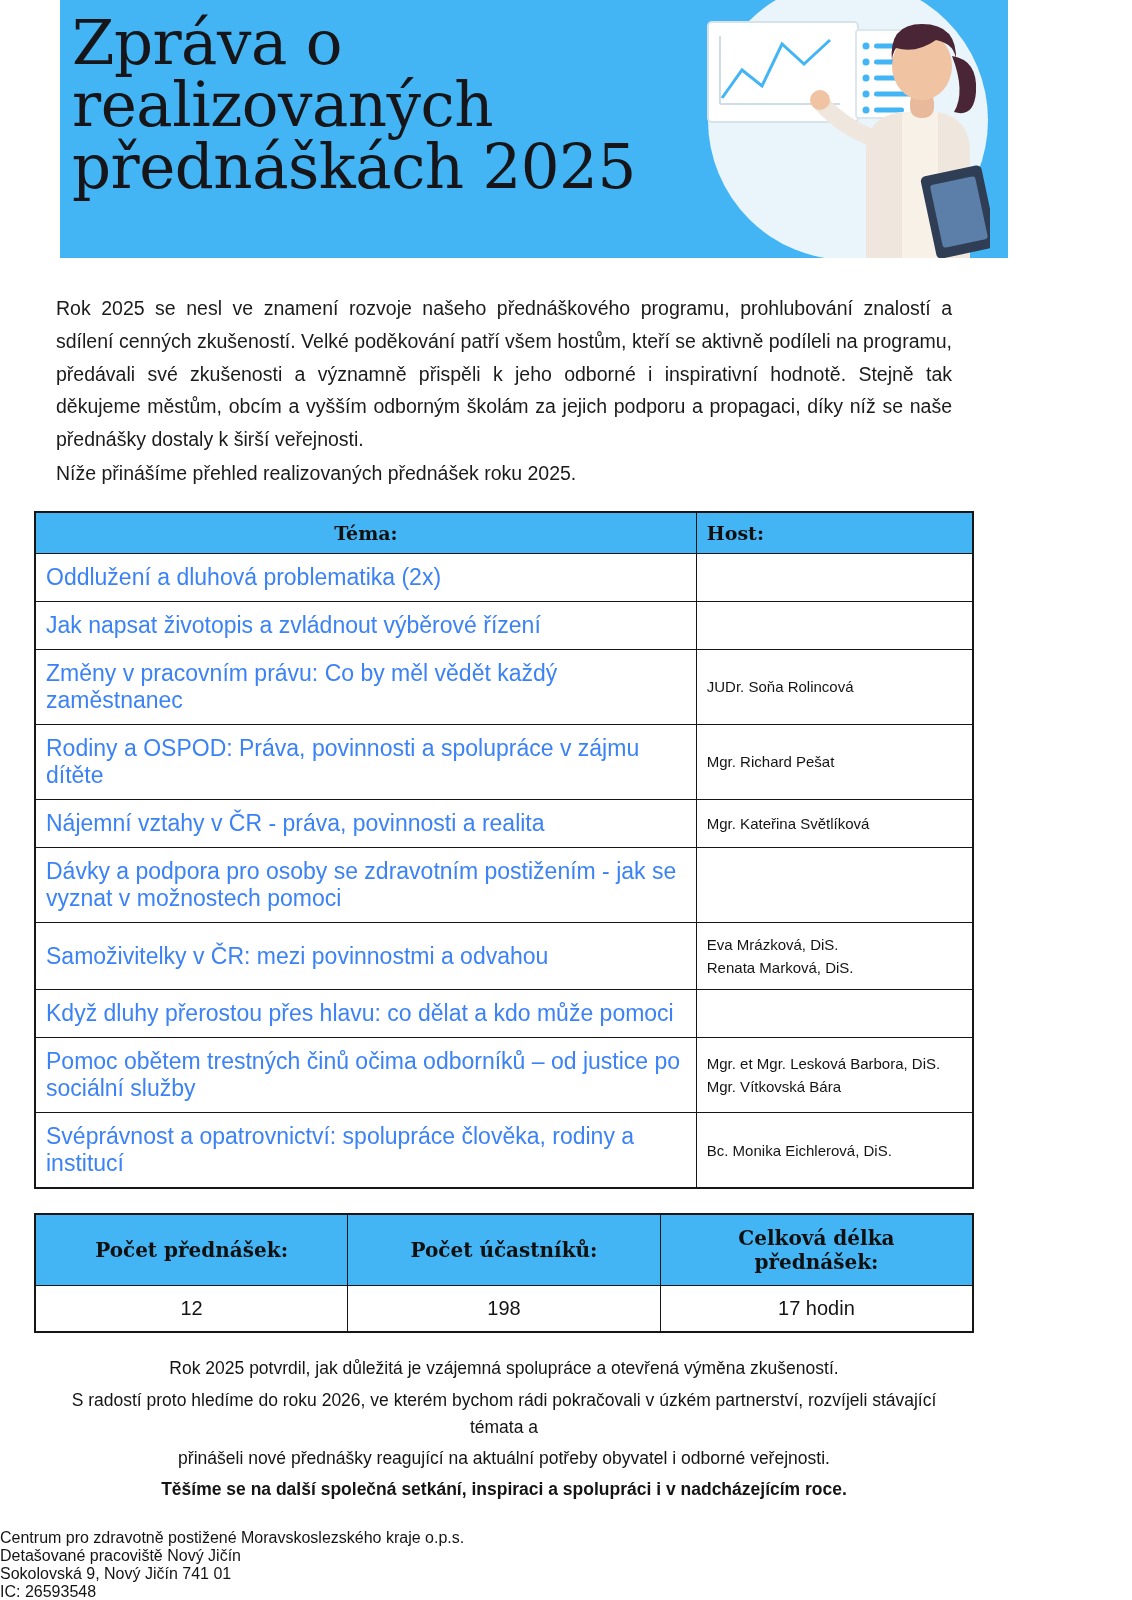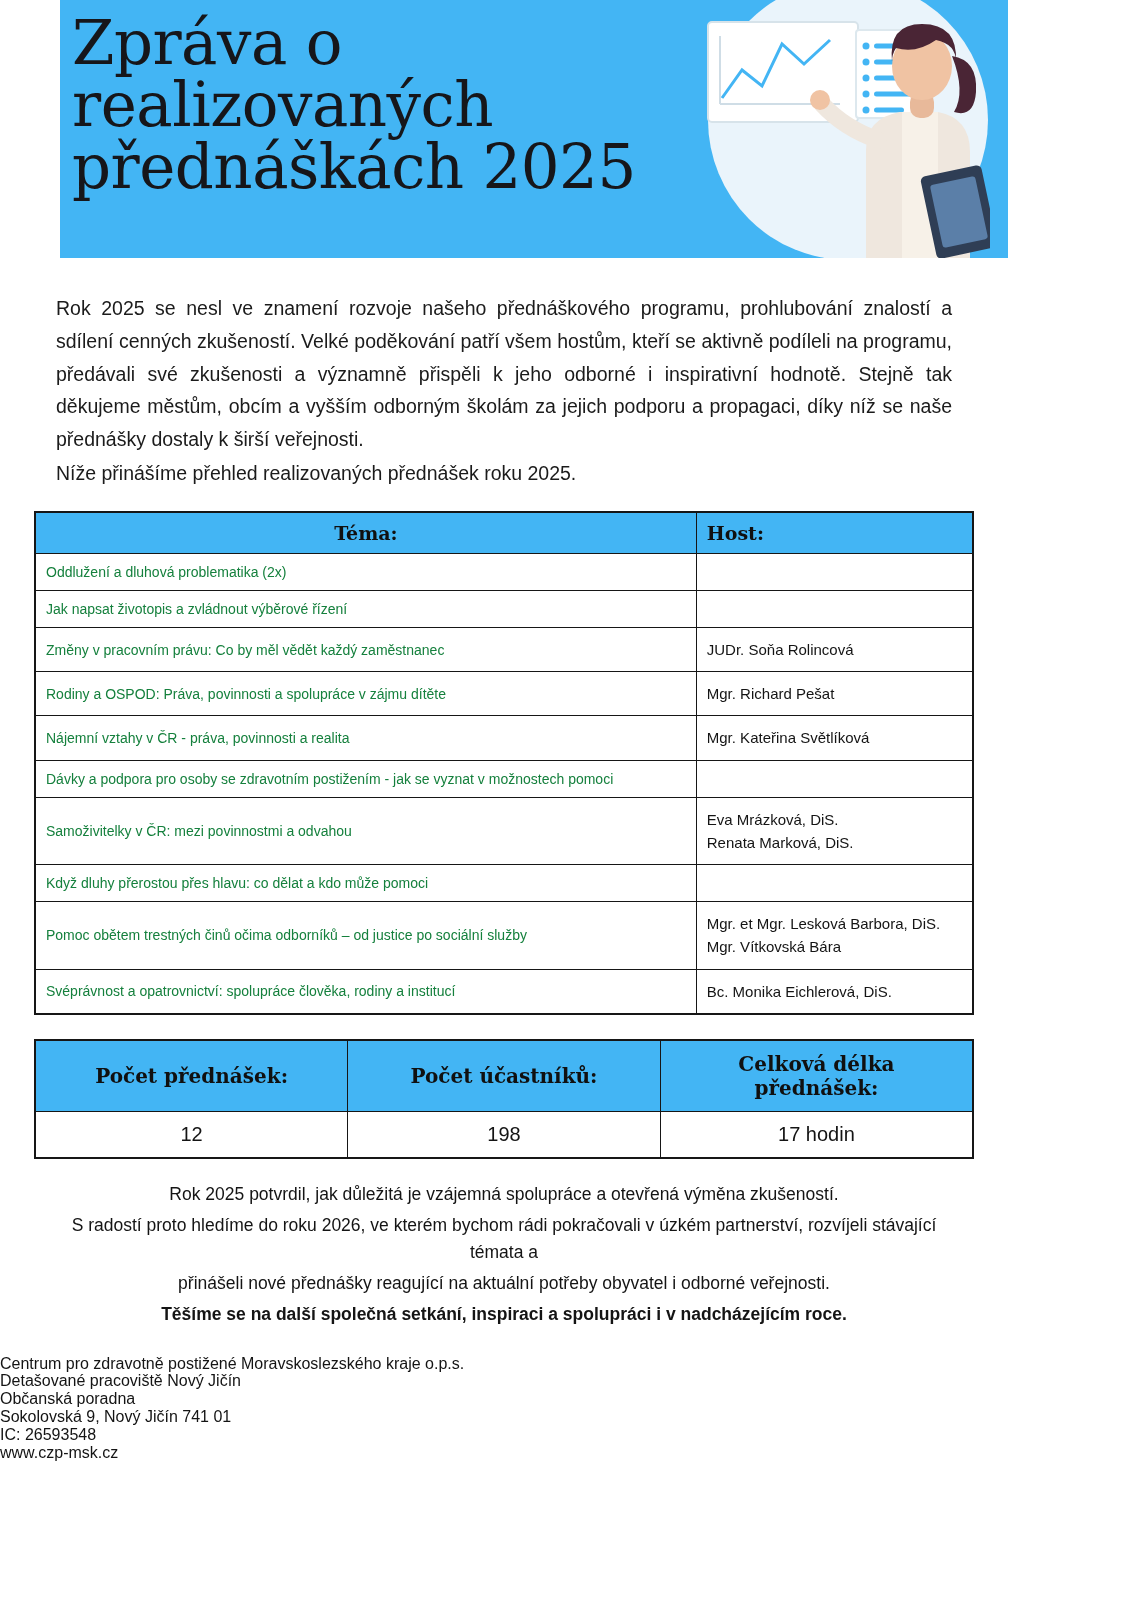--- a/index.html
+++ b/index.html
@@ -93,24 +93,24 @@
     font-weight: 700;
     font-size: 19px;
     color: #101010;
     border: 1px solid #161616;
     padding: 9px 6px;
   }
   table.main-table th.th-tema { text-align: center; }
   table.main-table th.th-host { text-align: left; padding-left: 10px; }
   table.main-table td {
     border: 1px solid #161616;
-    font-size: 14px;
+    font-size: 23px;
     padding: 10px 10px;
     vertical-align: middle;
-    color: #15803d;
+    color: #3b82f6;
   }
   table.main-table td.host {
     font-size: 15px;
     line-height: 1.55;
     color: #141414;
   }
   col.c-tema { width: 70.5%; }
   col.c-host { width: 29.5%; }
 
   
@@ -296,19 +296,18 @@
   <div class="closing">
     <p>Rok 2025 potvrdil, jak důležitá je vzájemná spolupráce a otevřená výměna zkušeností.</p>
     <p>S radostí proto hledíme do roku 2026, ve kterém bychom rádi pokračovali v úzkém partnerství, rozvíjeli stávající témata a</p>
     <p>přinášeli nové přednášky reagující na aktuální potřeby obyvatel i odborné veřejnosti.</p>
     <p class="bold">Těšíme se na další společná setkání, inspiraci a spolupráci i v nadcházejícím roce.</p>
   </div>
 
   <div class="footer">
     <div>Centrum pro zdravotně postižené Moravskoslezského kraje o.p.s.</div>
     <div>Detašované pracoviště Nový Jičín</div>
-    <div>Občanská poradna</div>
     <div>Sokolovská 9, Nový Jičín 741 01</div>
     <div>IC: 26593548</div>
     <div>www.czp-msk.cz</div>
   </div>
 
 </div>
 
 </body></html>

